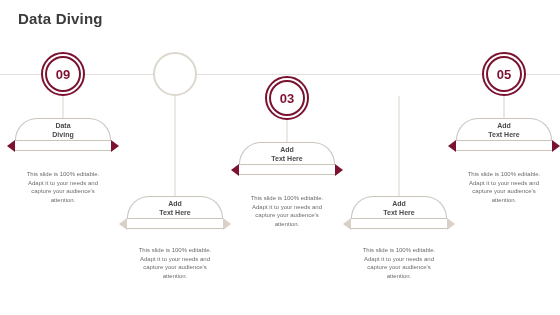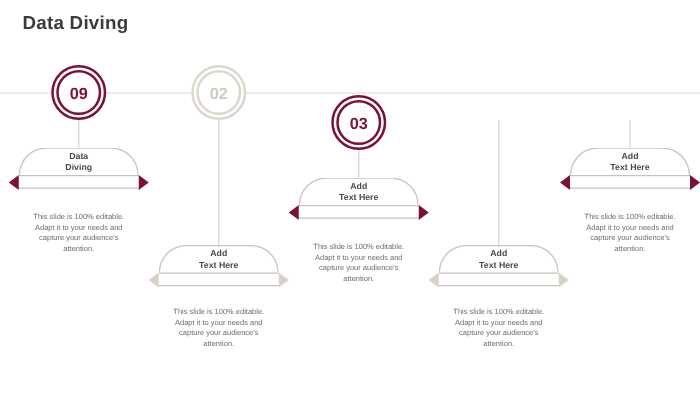--- a/index.html
+++ b/index.html
@@ -184,21 +184,20 @@
 Diving</div>
       </div>
       <div class="ribbon"></div>
     </div>
     <div class="body-text" style="top:170px;">This slide is 100% editable. Adapt it to your needs and capture your audience's attention.</div>
   </div>
 
   <div class="node" style="left:119px;">
     <div class="circle-wrap dim">
       <div class="circle-outer"></div>
-      <div class="circle-inner">02</div>
     </div>
     <div class="stem" style="top:96px; height:100px;"></div>
     <div class="banner" style="top:196px;">
       <div class="arch">
         <div class="arch-label two-line">Add
 Text Here</div>
       </div>
       <div class="ribbon dimmed"></div>
     </div>
     <div class="body-text" style="top:246px;">This slide is 100% editable. Adapt it to your needs and capture your audience's attention.</div>
@@ -226,20 +225,24 @@
       <div class="arch">
         <div class="arch-label two-line">Add
 Text Here</div>
       </div>
       <div class="ribbon dimmed"></div>
     </div>
     <div class="body-text" style="top:246px;">This slide is 100% editable. Adapt it to your needs and capture your audience's attention.</div>
   </div>
 
   <div class="node" style="left:448px;">
+    <div class="circle-wrap active">
+      <div class="circle-outer"></div>
+      <div class="circle-inner">05</div>
+    </div>
     <div class="stem" style="top:96px; height:22px;"></div>
     <div class="banner" style="top:118px;">
       <div class="arch">
         <div class="arch-label two-line">Add
 Text Here</div>
       </div>
       <div class="ribbon"></div>
     </div>
     <div class="body-text" style="top:170px;">This slide is 100% editable. Adapt it to your needs and capture your audience's attention.</div>
   </div>

